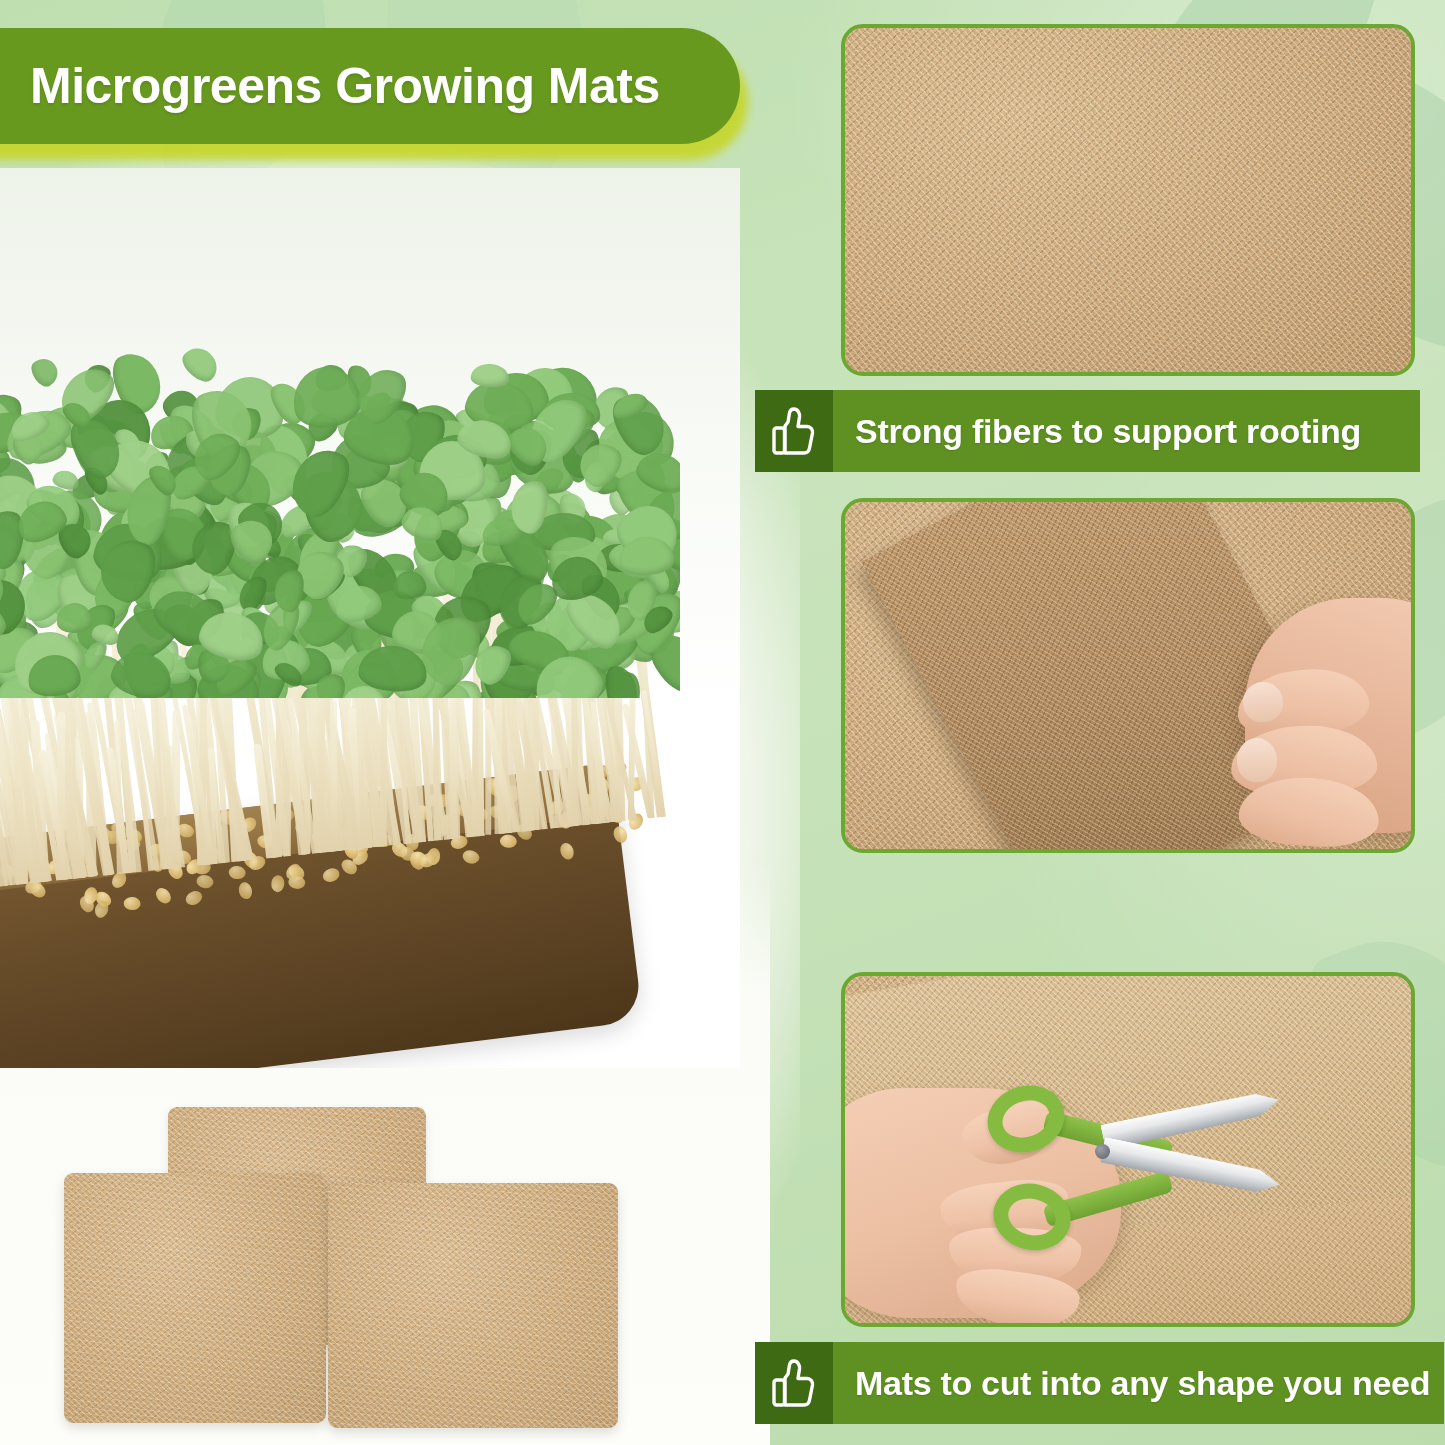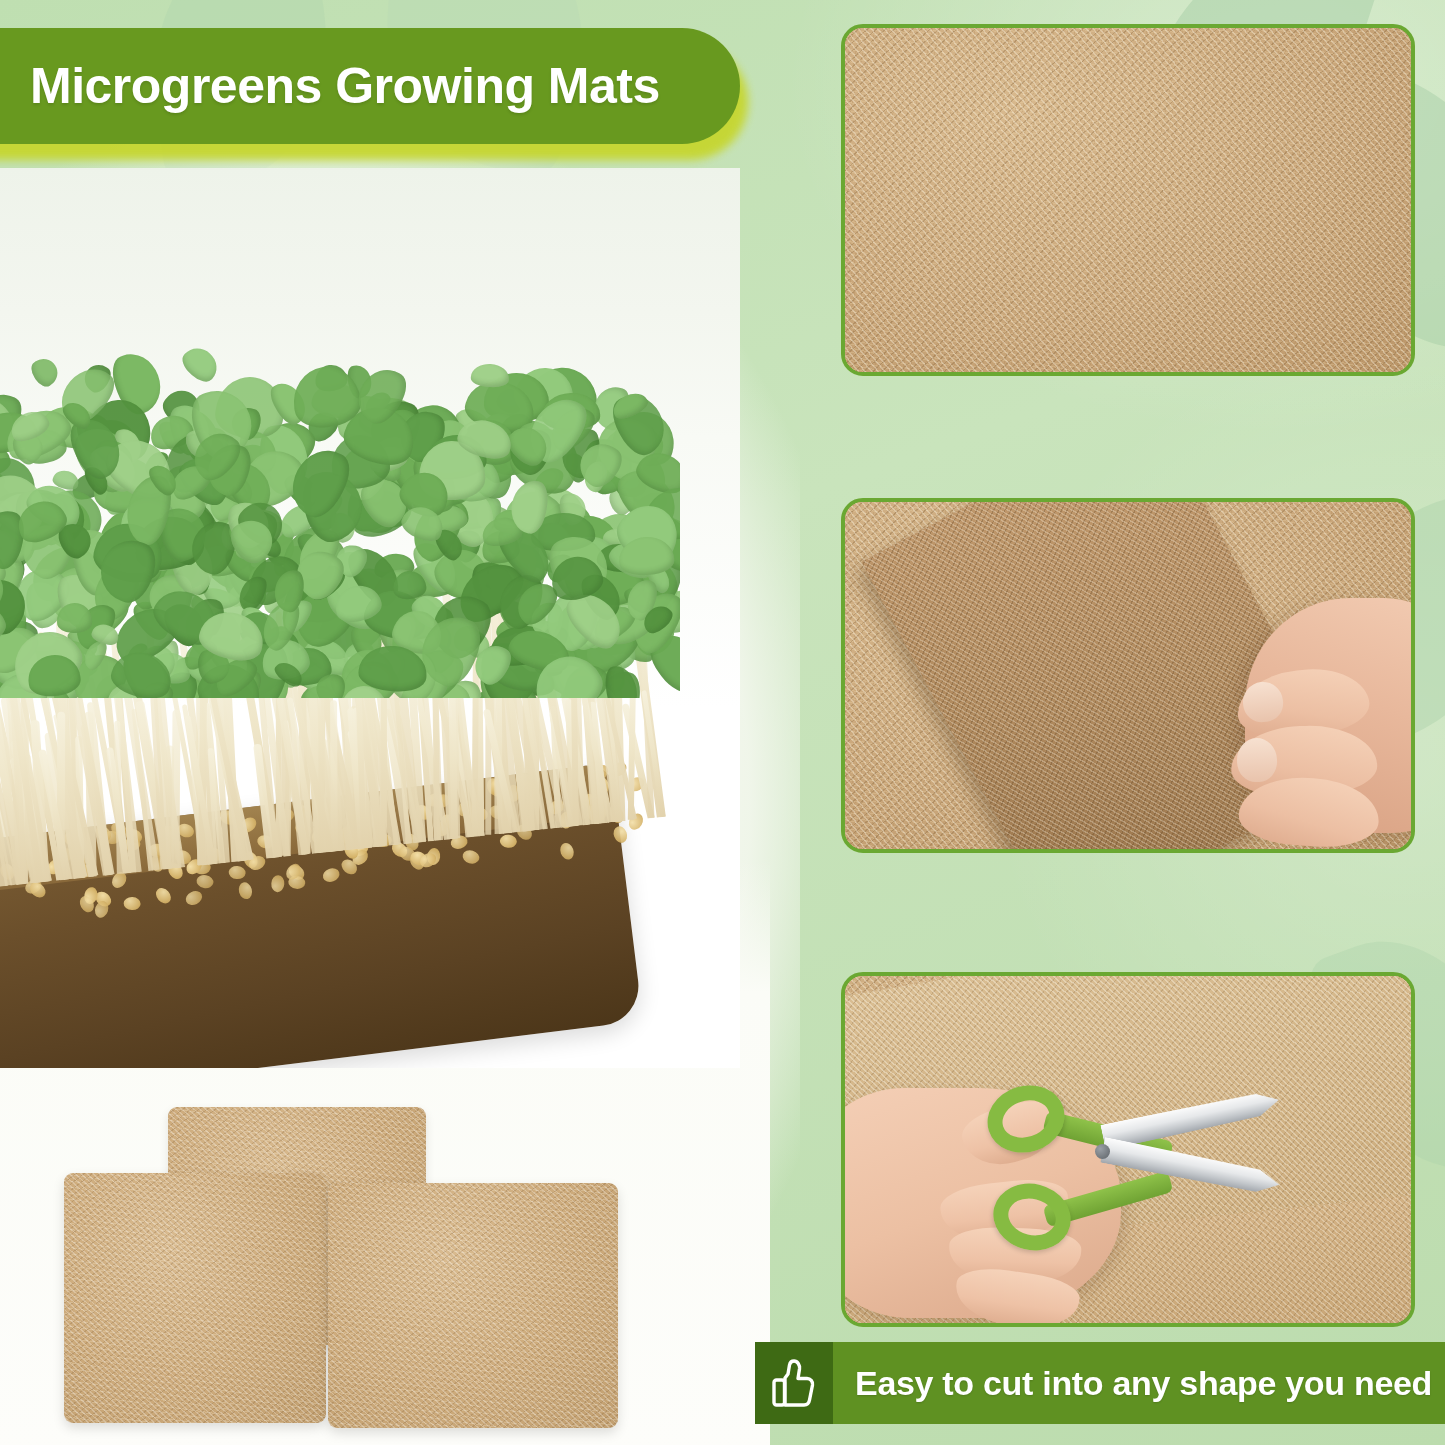--- a/index.html
+++ b/index.html
@@ -1331,27 +1331,38 @@
       <div class="sc-shank" style="left:198px; top:150px; width:130px; height:22px; transform:rotate(14deg);"></div>
       <div class="sc-shank" style="left:198px; top:212px; width:130px; height:22px; transform:rotate(-16deg);"></div>
       <div class="sc-handle" style="left:142px; top:110px; width:78px; height:66px; transform:rotate(-18deg);"></div>
       <div class="sc-handle" style="left:148px; top:208px; width:78px; height:66px; transform:rotate(14deg);"></div>
       <div class="sc-blade" style="left:256px; top:130px; width:180px; height:26px; transform:rotate(-12deg); clip-path:polygon(0 0,88% 8%,100% 48%,88% 94%,0 100%);"></div>
       <div class="sc-blade" style="left:256px; top:178px; width:180px; height:26px; transform:rotate(11deg); clip-path:polygon(0 0,88% 10%,100% 52%,88% 96%,0 100%);"></div>
       <div class="sc-pivot" style="left:250px; top:168px;"></div>
     </div>
   </div>
 
+  <div class="feature-bar" id="bar-fibers">
+    <div class="bar-icon-box">
+      <svg class="thumb-svg" viewBox="0 0 50 54">
+        <path d="M16 22 L16 49 L35 49 C38 49 40 47 40.5 44 L43.5 29 C44 25.5 41.5 22.5 38 22.5 L29 22.5 L30.5 13 C31 9 28.5 5 25 5 C22.5 5 21 6.5 20.5 9 L19 18 Z" fill="none" stroke="#ffffff" stroke-width="3.4" stroke-linejoin="round" stroke-linecap="round"></path>
+        <rect x="5" y="24" width="10.5" height="25" rx="2.5" fill="none" stroke="#ffffff" stroke-width="3.4" stroke-linejoin="round"></rect>
+      </svg>
+    </div>
+    <div class="bar-text-box">
+      <span class="bar-label">Strong fibers to support rooting</span>
+    </div>
+  </div>
 
 
   <div class="feature-bar" id="bar-cut">
     <div class="bar-icon-box">
       <svg class="thumb-svg" viewBox="0 0 50 54">
         <path d="M16 22 L16 49 L35 49 C38 49 40 47 40.5 44 L43.5 29 C44 25.5 41.5 22.5 38 22.5 L29 22.5 L30.5 13 C31 9 28.5 5 25 5 C22.5 5 21 6.5 20.5 9 L19 18 Z" fill="none" stroke="#ffffff" stroke-width="3.4" stroke-linejoin="round" stroke-linecap="round"></path>
         <rect x="5" y="24" width="10.5" height="25" rx="2.5" fill="none" stroke="#ffffff" stroke-width="3.4" stroke-linejoin="round"></rect>
       </svg>
     </div>
     <div class="bar-text-box">
-      <span class="bar-label">Easy to cut into any shape you need</span>
+      <span class="bar-label">Mats to cut into any shape you need</span>
     </div>
   </div>
 
 </div>
 
 </body></html>

